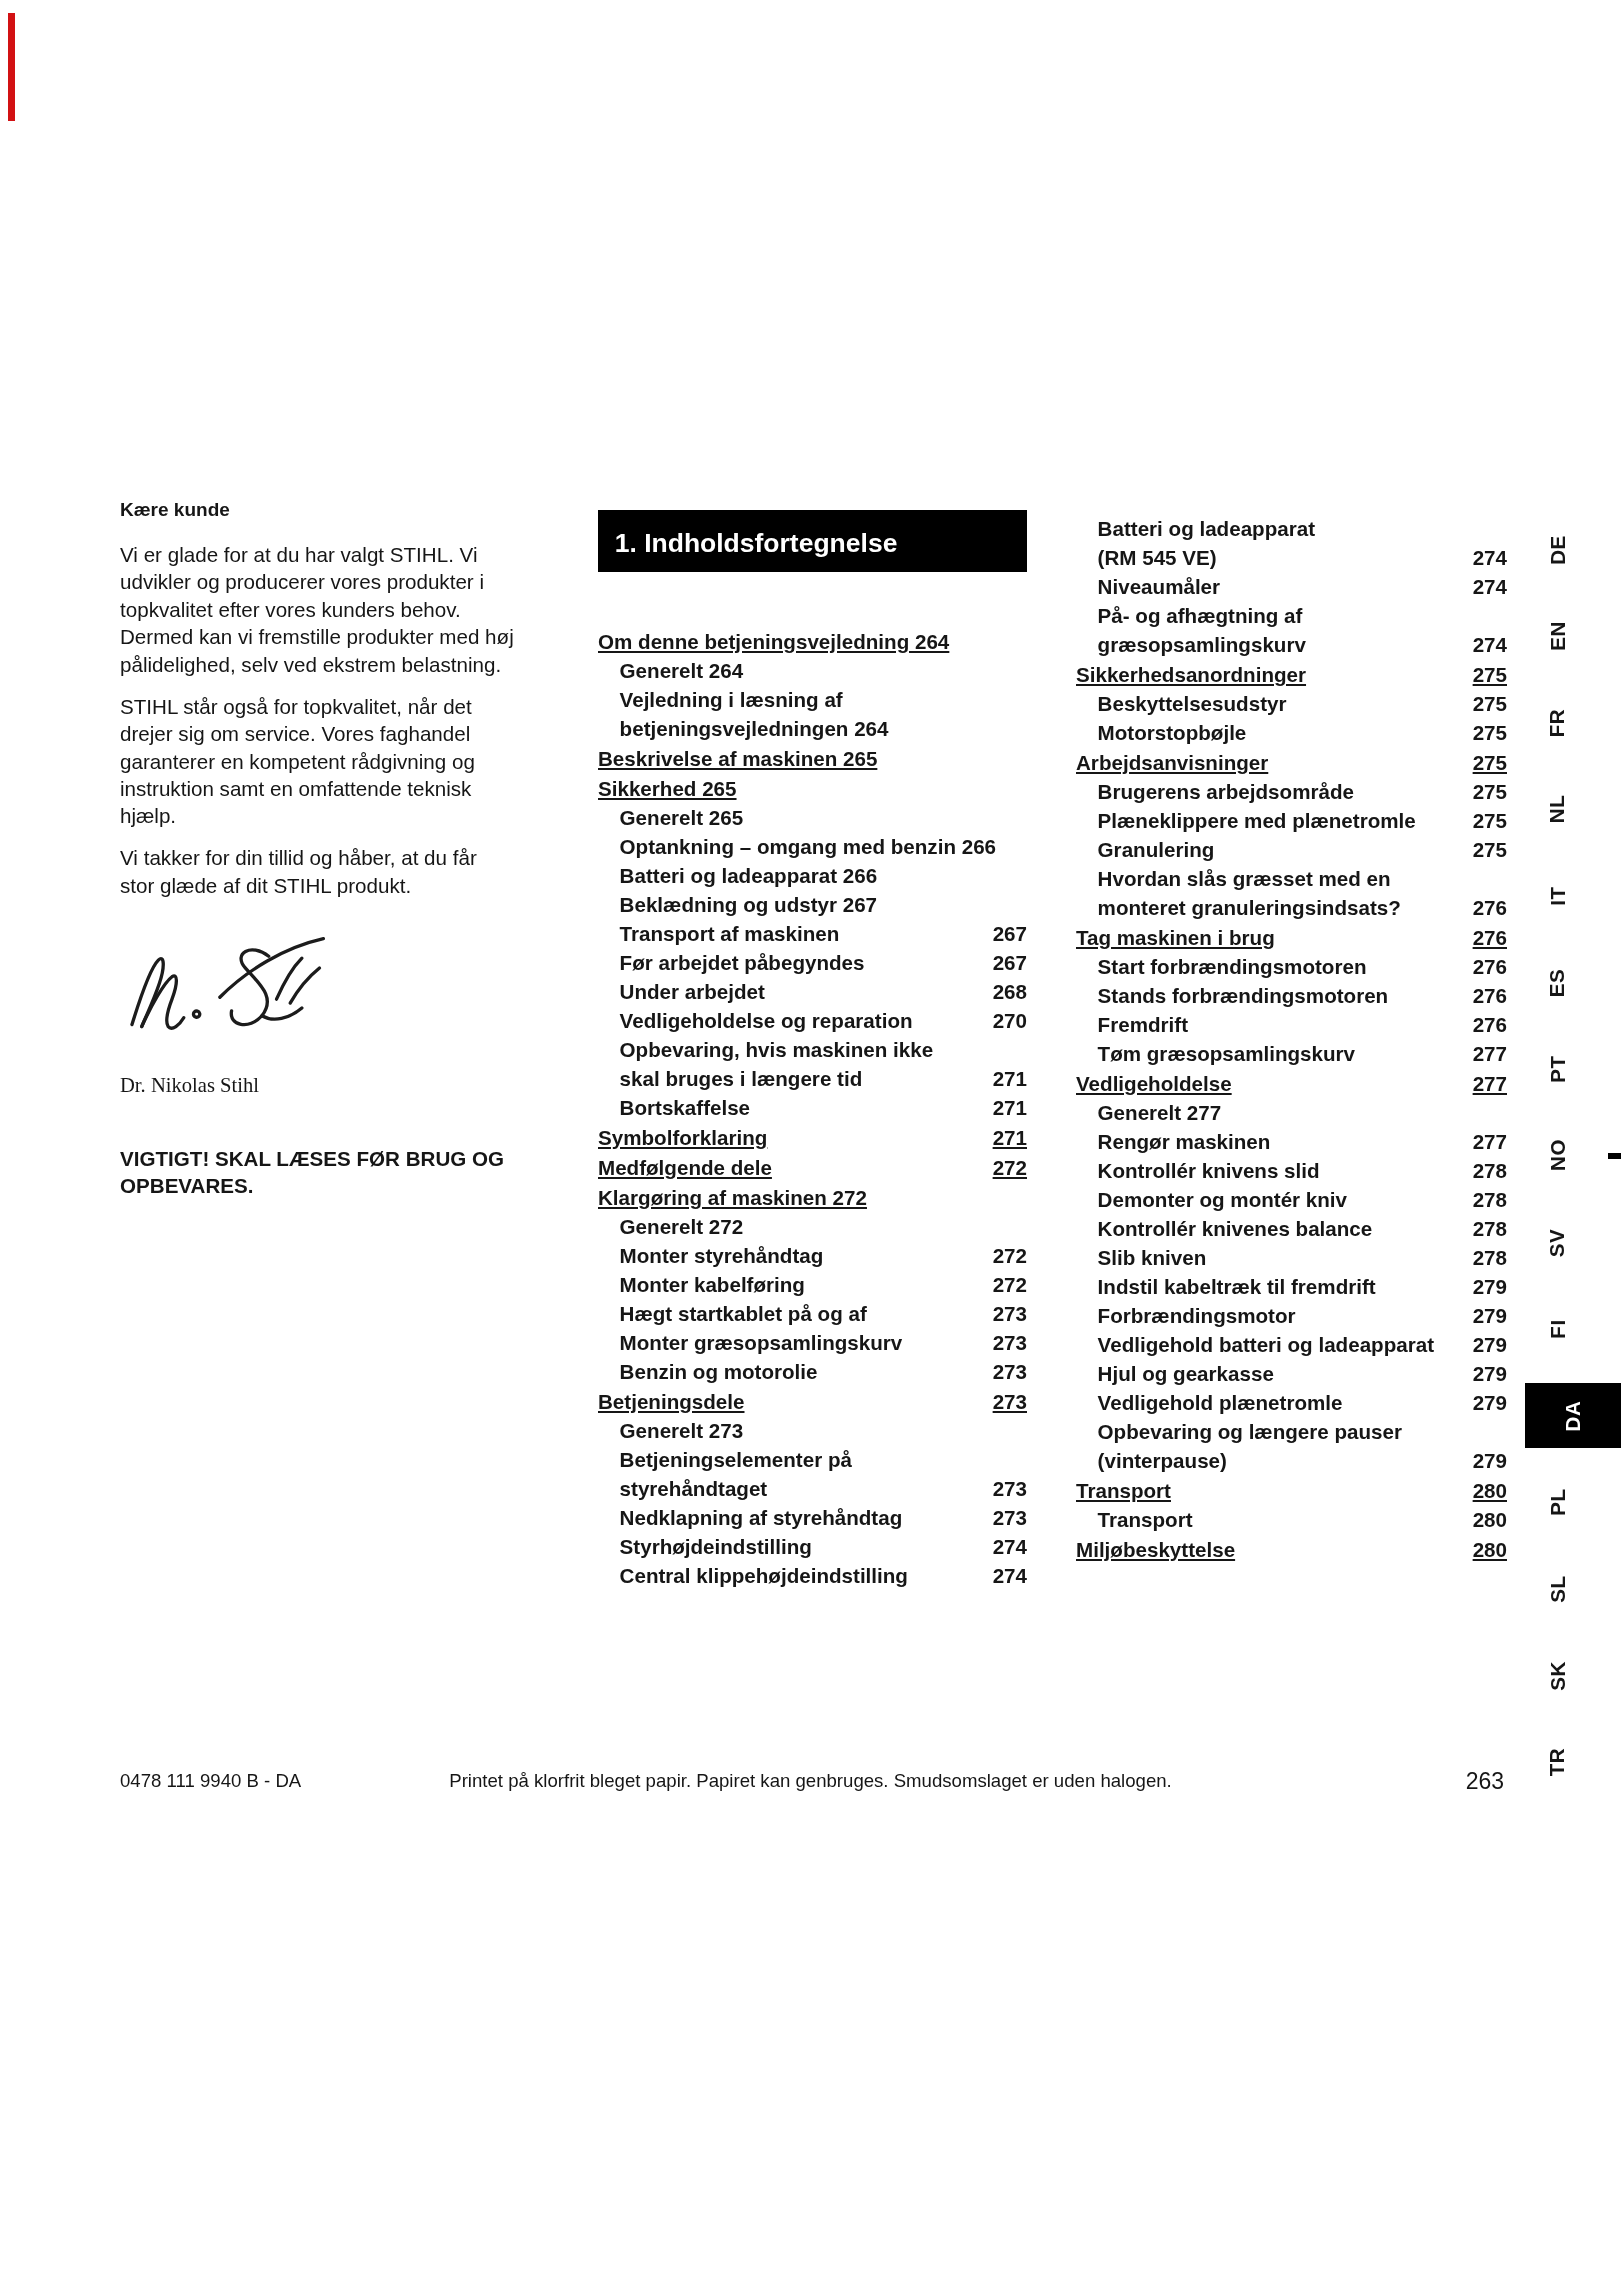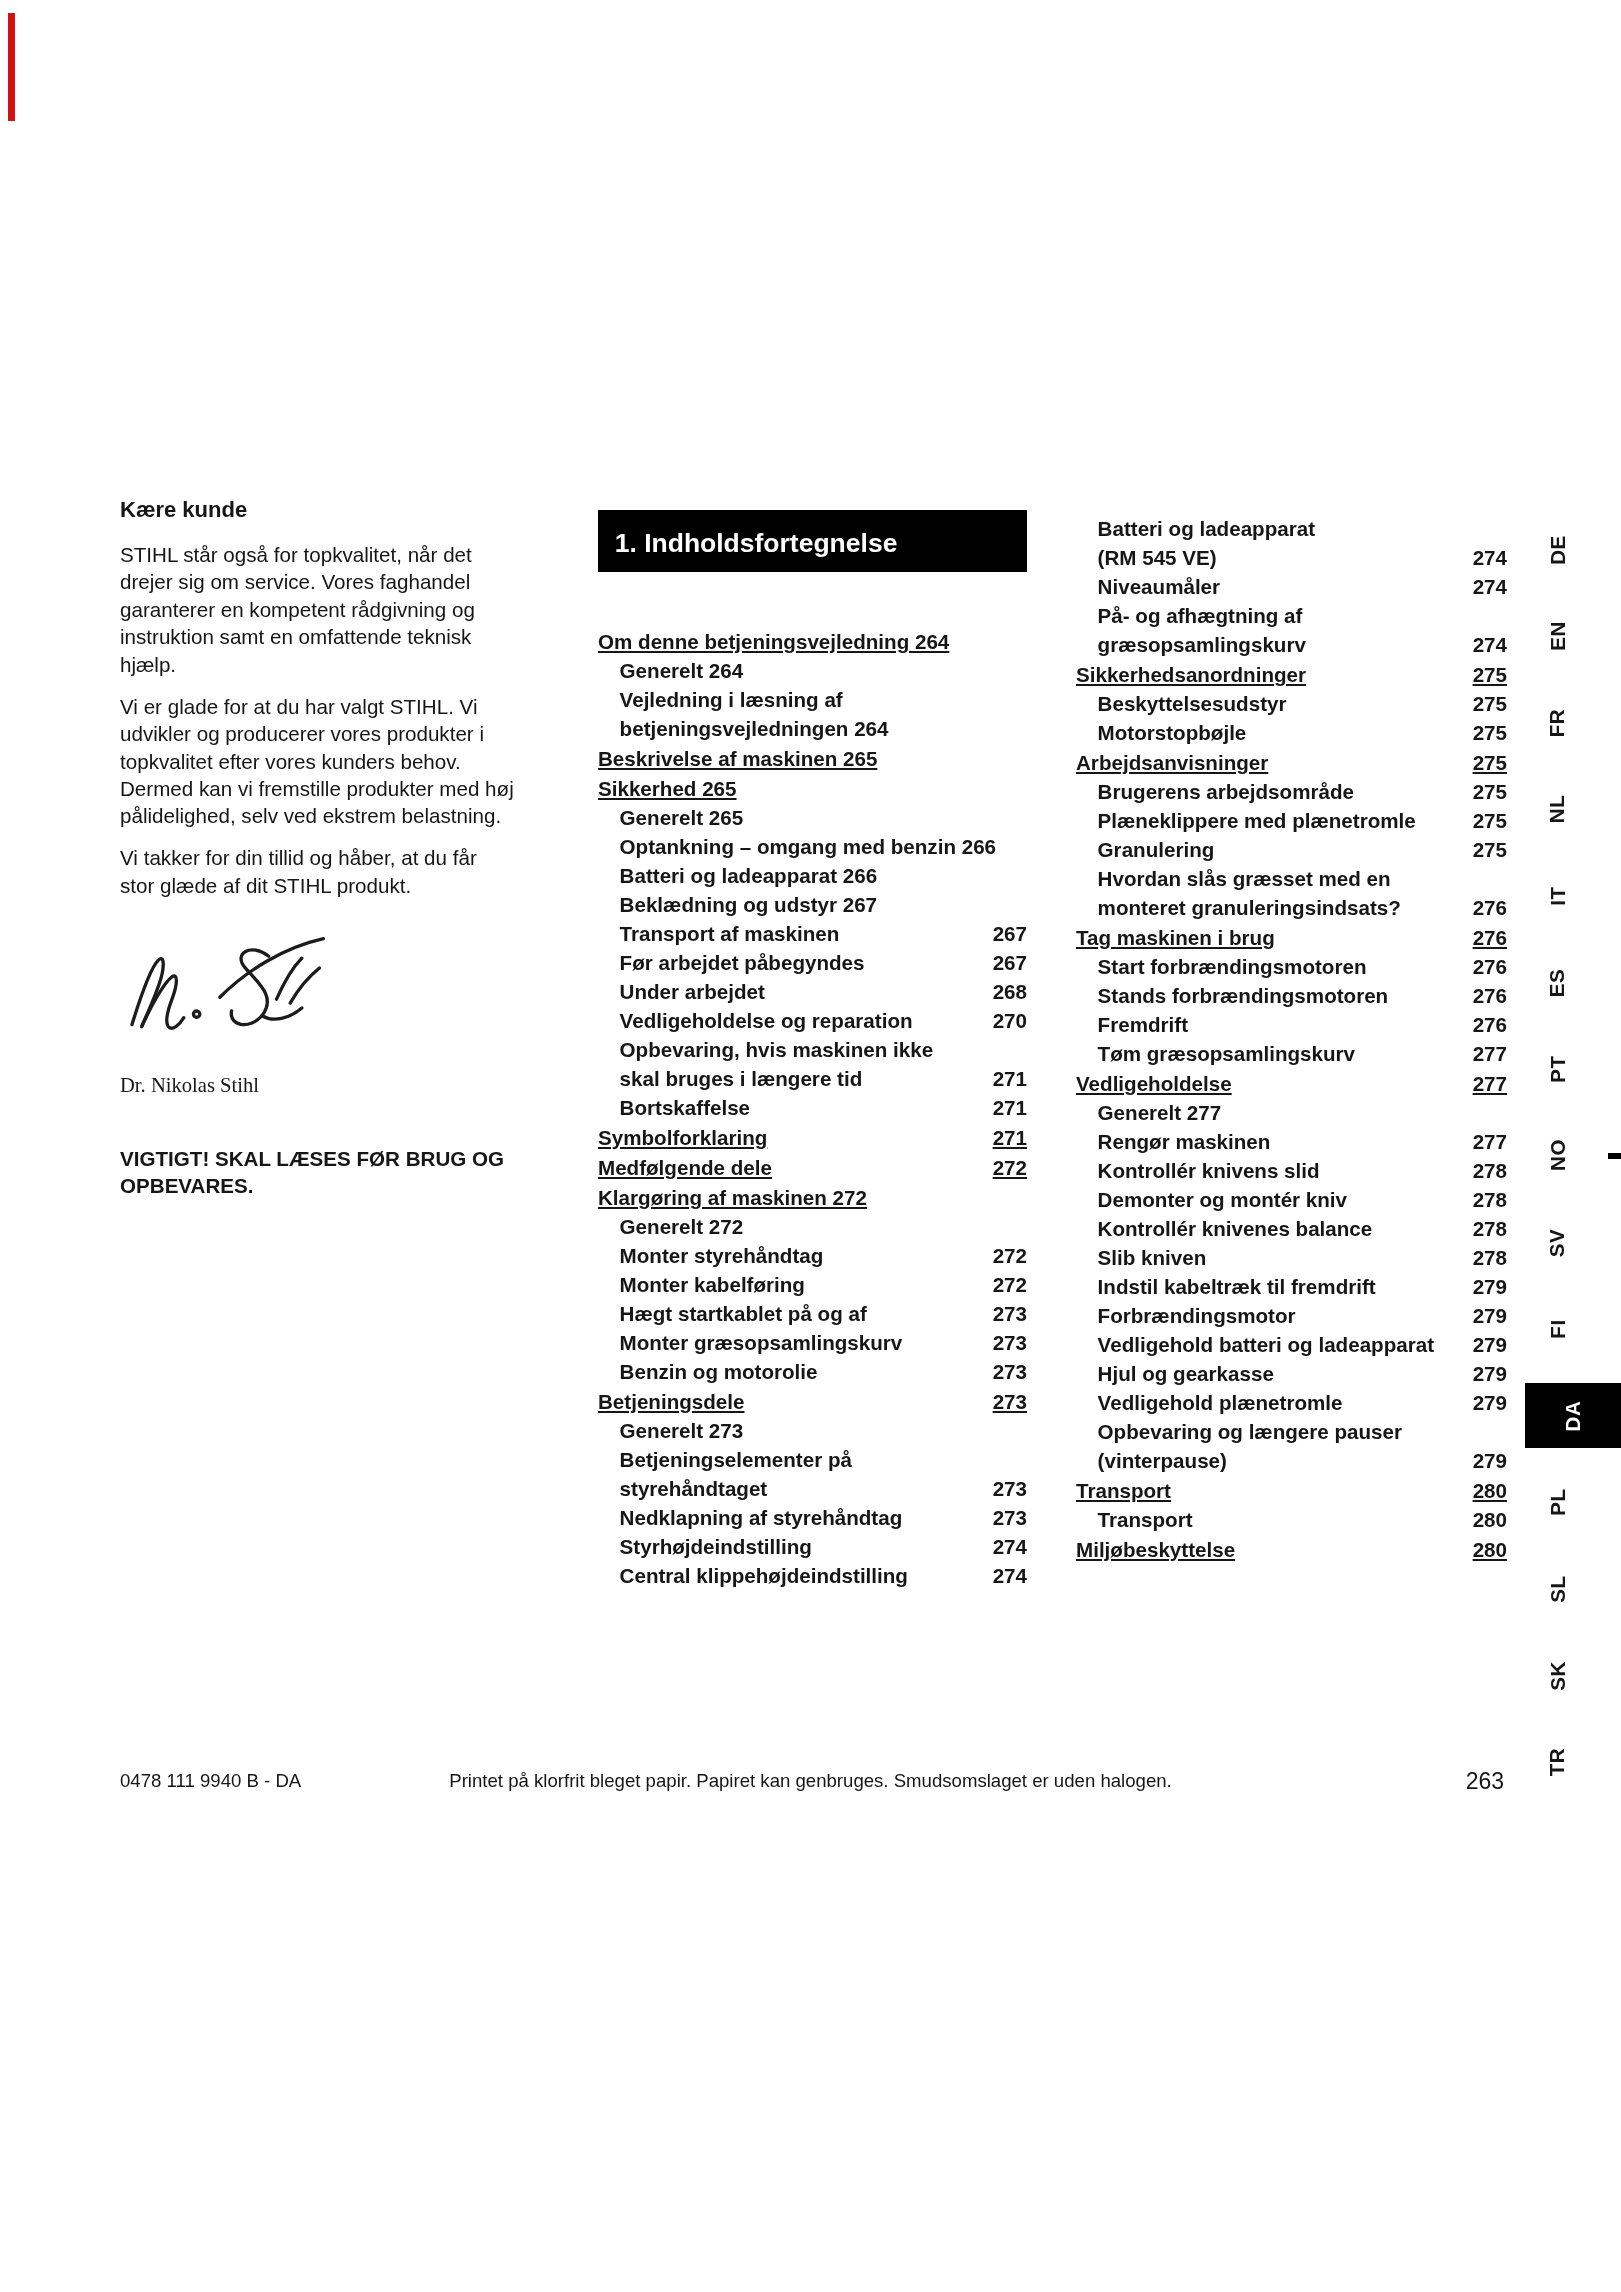--- a/index.html
+++ b/index.html
@@ -21,21 +21,21 @@
   .center-mark {
     position: absolute; right: 0; top: 1153px;
     width: 12.7px; height: 5.9px; background: #000;
   }
 
   
   .intro {
     position: absolute; left: 120px; top: 496px; width: 396px;
     font-size: 20.6px; line-height: 27.4px;
   }
-  .intro .heading { font-weight: bold; margin: 0 0 17.6px 0; font-size: 22px; }
+  .intro .heading { font-weight: bold; margin: 0 0 17.6px 0; font-size: 19px; }
   .intro p { margin: 0 0 14.7px 0; }
   .signature-block { margin-top: 23.5px; }
   .sig-name { margin-top: 18px; font-family: Liberation Serif, serif; }
   .important-note { margin-top: 45px; font-weight: bold; }
 
   
   .toc-header {
     position: absolute; left: 598px; top: 510px;
     width: 429px; height: 62px; box-sizing: border-box;
     background: #000; color: #fff;
@@ -75,22 +75,22 @@
 <body>
 
 <div class="page">
 
   <div class="red-mark"></div>
   <div class="center-mark"></div>
 
   <div class="intro">
     <div class="heading">Kære kunde</div>
     <div>
+        <p>Vi er glade for at du har valgt STIHL. Vi udvikler og producerer vores produkter i topkvalitet efter vores kunders behov. Dermed kan vi fremstille produkter med høj pålidelighed, selv ved ekstrem belastning.</p>
         <p>STIHL står også for topkvalitet, når det drejer sig om service. Vores faghandel garanterer en kompetent rådgivning og instruktion samt en omfattende teknisk hjælp.</p>
-        <p>Vi er glade for at du har valgt STIHL. Vi udvikler og producerer vores produkter i topkvalitet efter vores kunders behov. Dermed kan vi fremstille produkter med høj pålidelighed, selv ved ekstrem belastning.</p>
         <p>Vi takker for din tillid og håber, at du får stor glæde af dit STIHL produkt.</p>
       </div>
 
     <div class="signature-block">
       <svg width="230" height="125" viewBox="0 0 235 128" aria-hidden="true">
         <g fill="none" stroke="#1c1c1c" stroke-width="3.4" stroke-linecap="round" stroke-linejoin="round">
           <path d="M12,104 C20,78 31,46 39,38 C45,32 46,44 40,62 C34,80 26,96 22,106"></path>
           <path d="M22,106 C32,84 45,61 53,55 C59,51 59,62 53,78 C48,91 46,101 49,106 C53,111 61,104 65,97"></path>
           <path d="M76,91 a3.2,3.2 0 1 1 -0.1,0.1"></path>
           <path d="M152,34 C134,20 115,31 128,46 C142,62 160,76 145,95 C132,110 111,105 114,90"></path>

